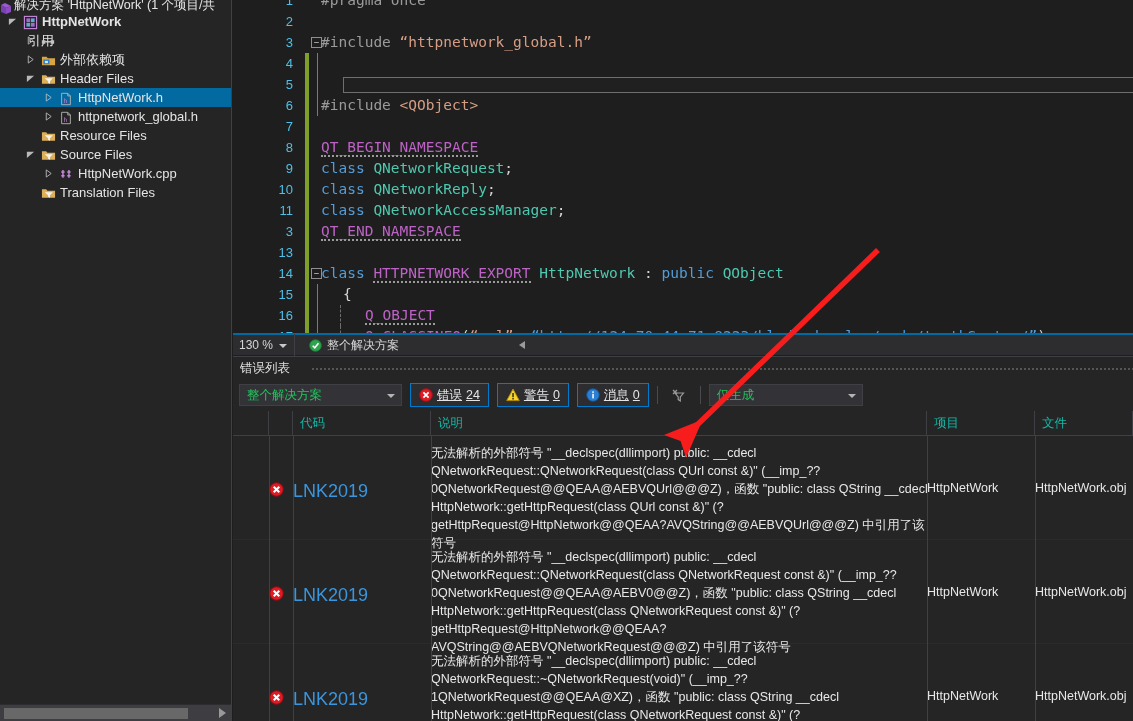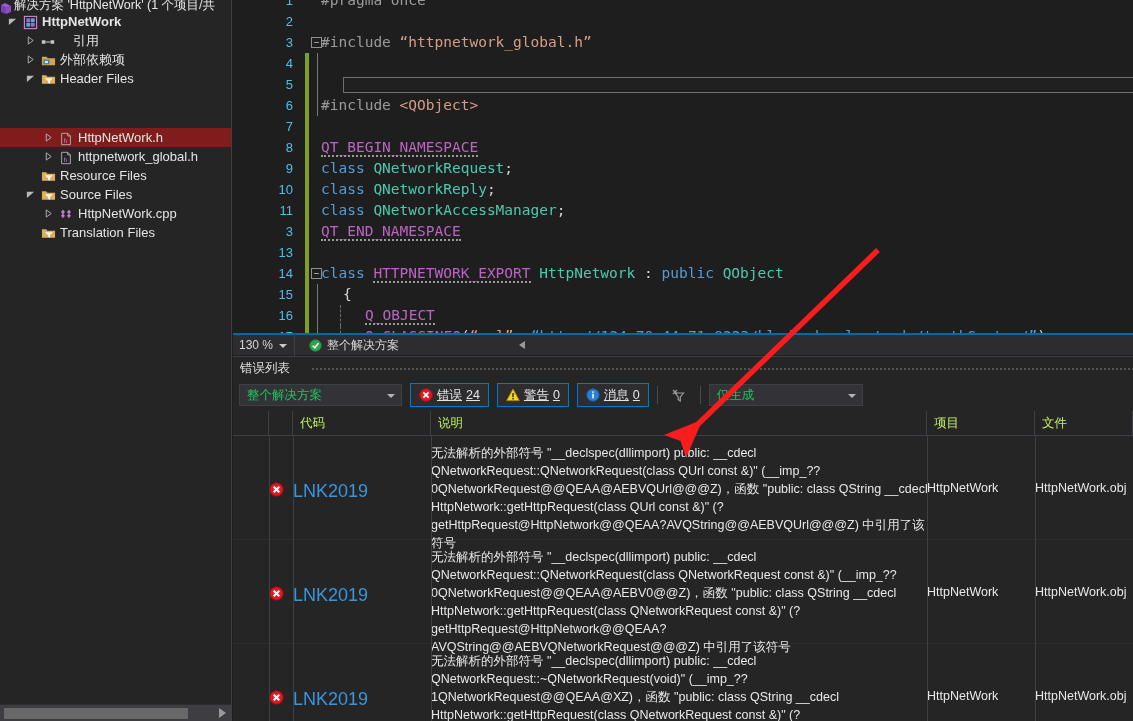--- a/index.html
+++ b/index.html
@@ -27,21 +27,21 @@
   }
   .se-header .sol-glyph {
     position: absolute; left: 0px; top: 3px; width: 12px; height: 12px;
   }
   .tree { position: absolute; left: 0; top: 12px; width: 232px; }
   .node {
     position: relative; height: 19px; line-height: 19px;
     white-space: nowrap; color: #e4e4e4; font-size: 13px;
     padding-left: 0;
   }
-  .node.selected { background: #7f1d1d; margin-top: 40px; }
+  .node.selected { background: #0369a1; }
   .node .twisty {
     position: absolute; width: 12px; height: 19px; text-align: center;
     color: #b9b9b9; font-size: 9px; line-height: 19px;
   }
   .node .ico {
     position: absolute; width: 16px; height: 19px; line-height: 19px;
     text-align: center;
   }
   .node .lbl { display: inline-block; }
   .node.bold .lbl { font-weight: bold; }
@@ -167,21 +167,21 @@
   }
   .sevbtn.active { border: 1px solid #007acc; background: #2d2d30; }
   .vsep { width: 1px; height: 18px; background: #4a4a4e; margin: 0 8px; }
 
   .ep-head {
     position: absolute; left: 0; top: 54px; width: 900px; height: 25px;
     background: #252526; border-bottom: 1px solid #3f3f46;
   }
   .ep-head .hcell {
     position: absolute; top: 0; height: 24px; line-height: 24px;
-    color: #bef264; font-size: 12.5px; padding-left: 7px;
+    color: #14b8a6; font-size: 12.5px; padding-left: 7px;
     border-right: 1px solid #3f3f46;
   }
   .ep-body {
     position: absolute; left: 0; top: 79px; width: 900px; height: 286px;
     background: #252526; overflow: hidden;
   }
   .erow { position: relative; border-bottom: 1px solid #2b2b2c; }
   .erow .c-icon { position: absolute; left: 36px; width: 18px; }
   .erow .c-code {
     position: absolute; left: 60px; width: 110px; color: #3a96dd;
@@ -235,21 +235,21 @@
               <rect x="8.4" y="3.6" width="4" height="4" fill="#5fa8d3"></rect>
               <rect x="3.6" y="8.4" width="4" height="4" fill="#5fa8d3"></rect>
               <rect x="8.4" y="8.4" width="4" height="4" fill="#9b6fd0"></rect>
             </svg></span><span class="lbl" style="margin-left:42px">HttpNetWork</span></div>
         <div class="node"><span class="twisty" style="left:24px"><svg class="i" width="9" height="9" viewBox="0 0 10 10">
               <path d="M2.5 1 L8 5 L2.5 9 Z" fill="none" stroke="#b9b9b9" stroke-width="1"></path>
             </svg></span><span class="ico" style="left:40px"><svg class="i" width="14" height="14" viewBox="0 0 16 16">
               <rect x="1" y="6" width="4" height="4" fill="#c5c5c5"></rect>
               <rect x="5" y="7.4" width="6" height="1.2" fill="#c5c5c5"></rect>
               <rect x="11" y="6" width="4" height="4" fill="#c5c5c5"></rect>
-            </svg></span><span class="lbl" style="margin-left:73px">引用</span></div>
+            </svg></span><span class="lbl" style="margin-left:28px">引用</span></div>
         <div class="node"><span class="twisty" style="left:24px"><svg class="i" width="9" height="9" viewBox="0 0 10 10">
               <path d="M2.5 1 L8 5 L2.5 9 Z" fill="none" stroke="#b9b9b9" stroke-width="1"></path>
             </svg></span><span class="ico" style="left:40px"><svg class="i" width="15" height="15" viewBox="0 0 16 16">
               <path d="M1 4 L6 4 L7.2 5.6 L15 5.6 L15 13 L1 13 Z" fill="#d9a441"></path>
               <rect x="2.6" y="7" width="6.4" height="5" fill="#2a7fd4"></rect>
               <rect x="4.2" y="8.4" width="3.2" height="2.4" fill="#d7eaf7"></rect>
             </svg></span><span class="lbl" style="margin-left:60px">外部依赖项</span></div>
         <div class="node"><span class="twisty" style="left:24px"><svg class="i" width="9" height="9" viewBox="0 0 10 10">
               <path d="M1 2 L9 2 L1 9 Z" fill="#b9b9b9"></path>
             </svg></span><span class="ico" style="left:40px"><svg class="i" width="15" height="15" viewBox="0 0 16 16">

